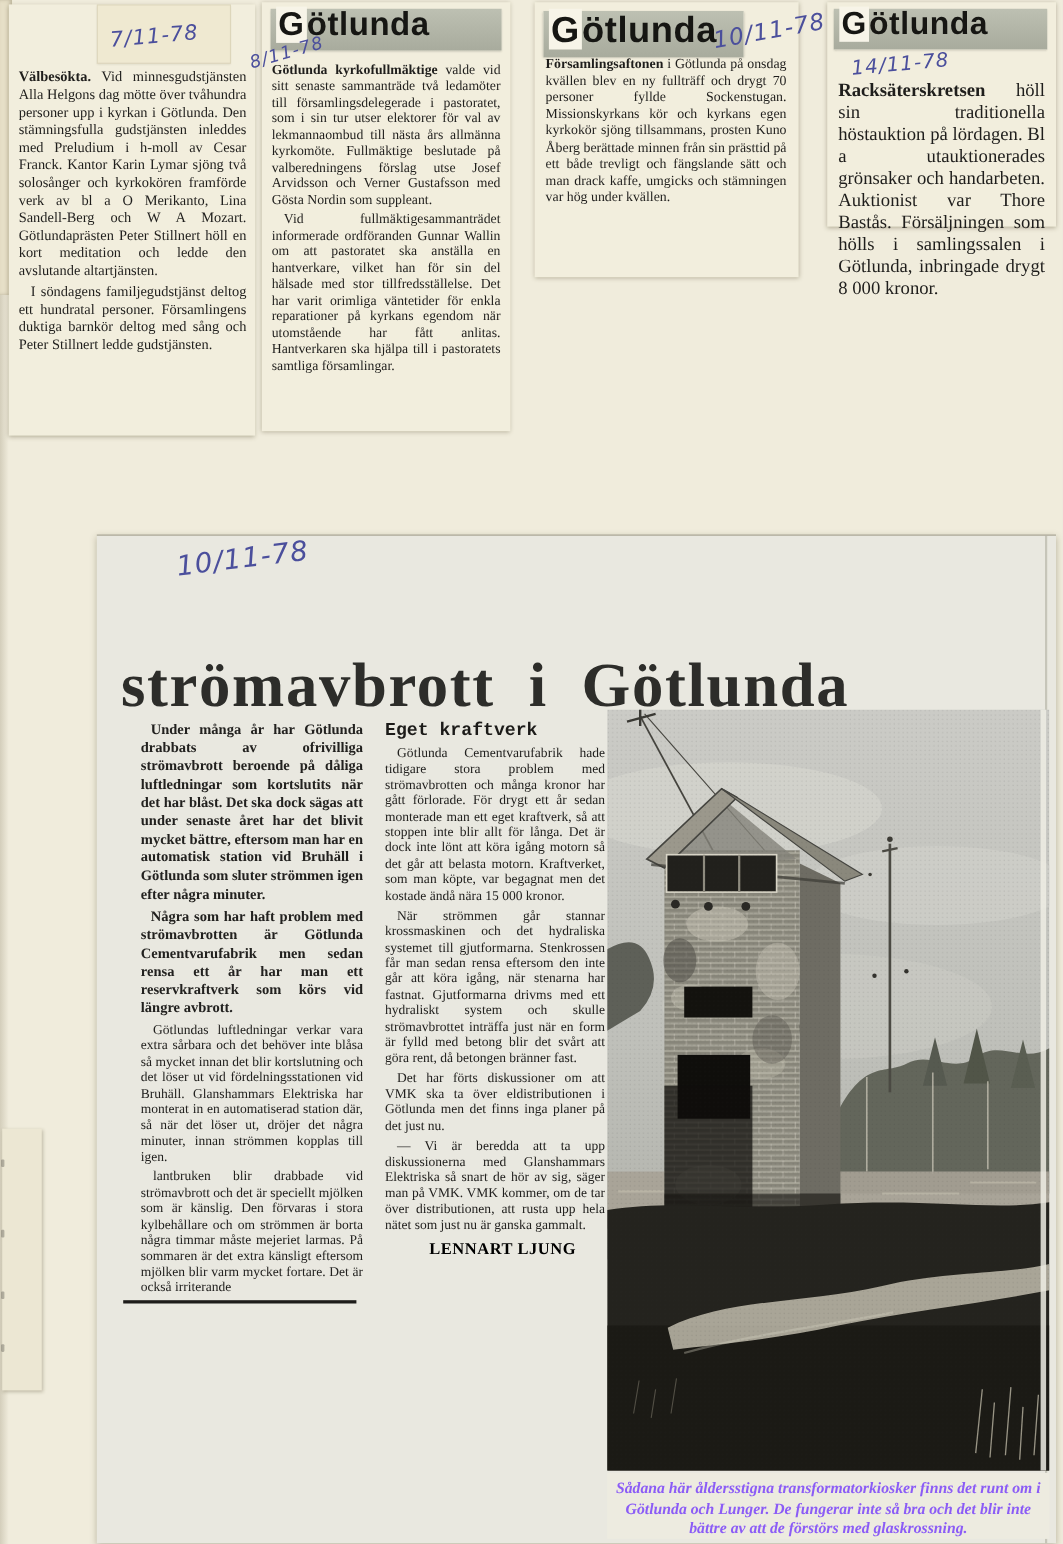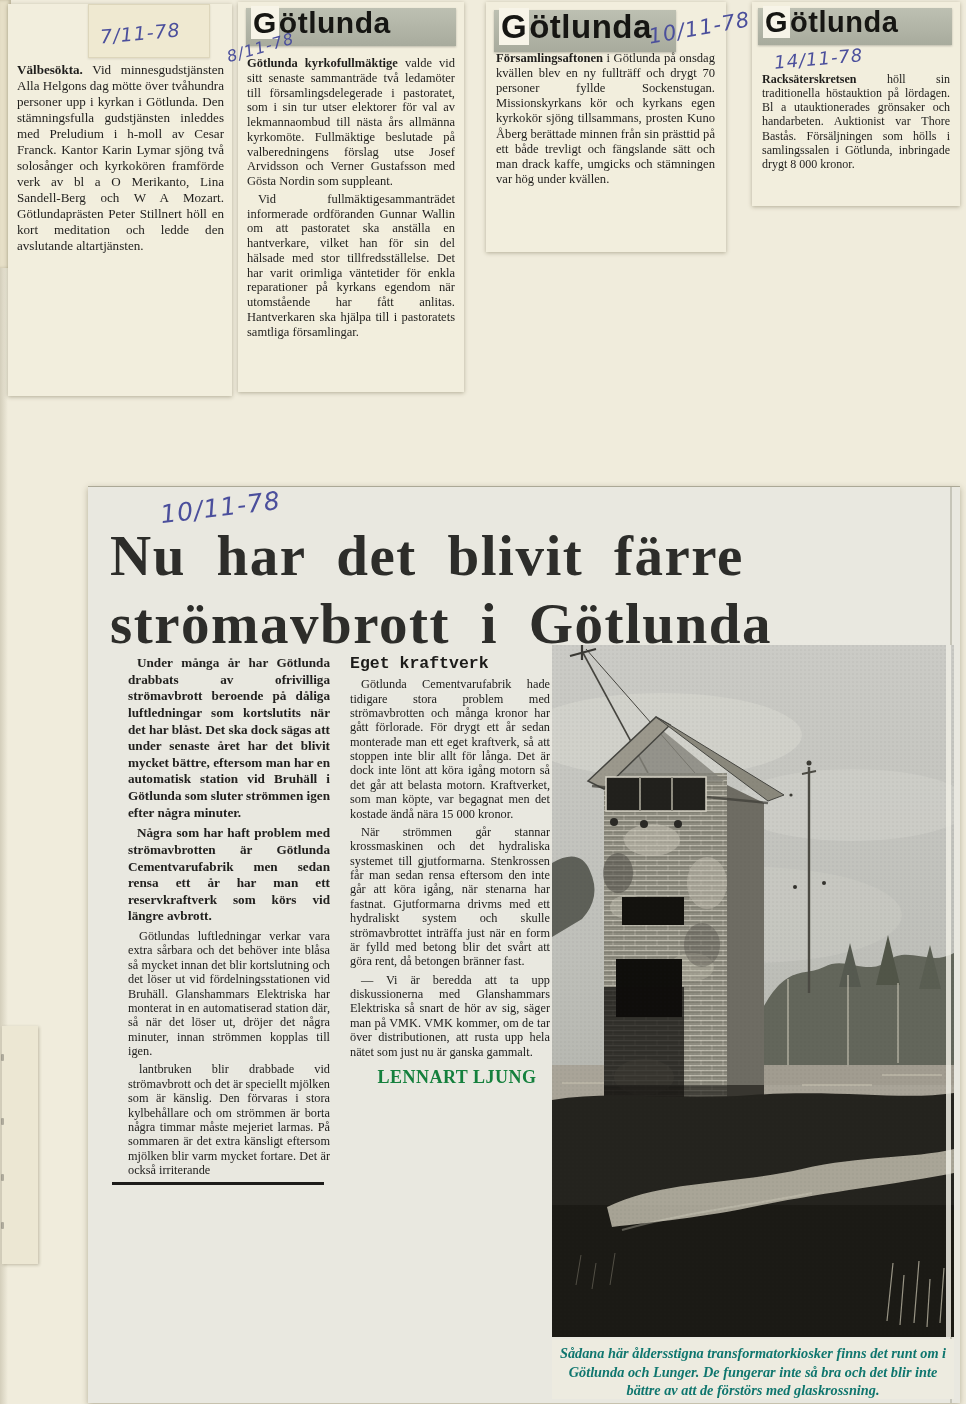--- a/index.html
+++ b/index.html
@@ -28,63 +28,64 @@
   .banner-text{display:block;font-family:"Liberation Sans",sans-serif;font-weight:bold;color:#161613;
     letter-spacing:.5px;padding-left:5px;line-height:1;}
   .banner-text::first-letter{background:#f7f4e8;padding:0 2px;}
 
   .hand{position:absolute;font-family:"DejaVu Sans",sans-serif;font-style:italic;color:#4b4f9c;
     letter-spacing:1px;white-space:nowrap;z-index:5;}
 
   .b1text{position:absolute;left:9px;top:58px;width:207px;font-size:13.1px;line-height:1.22;}
   .b2text{position:absolute;left:9px;top:54px;width:208px;font-size:12.5px;line-height:1.18;}
   .b3text{position:absolute;left:10px;top:49px;width:219px;font-size:12.6px;line-height:1.2;}
-  .b4text{position:absolute;left:10px;top:70px;width:188px;font-size:12px;line-height:1.18;}
+  .b4text{position:absolute;left:10px;top:70px;width:188px;font-size:17px;line-height:1.18;}
 
   
   .article{position:absolute;left:88px;top:486px;width:872px;height:916px;background:#e9e8e0;
     border-top:1px solid rgba(130,125,100,.6);box-shadow:0 2px 6px rgba(70,60,30,.35);overflow:hidden;}
   .crease{position:absolute;left:862px;top:0;width:2px;height:100%;background:rgba(120,116,95,.3);}
   .headline{position:absolute;left:22px;font-family:"Liberation Serif",serif;font-weight:bold;color:#2d2d2a;
     font-size:57px;letter-spacing:1.5px;word-spacing:15px;white-space:nowrap;}
   .hl1{top:36px;}
   .hl2{top:104px;}
   .acol{position:absolute;top:168px;font-family:"Liberation Serif",serif;color:#22211f;text-align:justify;}
   .acol p{margin:0 0 4px 16px;text-indent:11px;font-size:12.3px;line-height:1.17;}
   .acol p.b{font-weight:bold;font-size:13.2px;line-height:1.26;text-indent:9px;}
   .col1{left:24px;width:218px;}
   .col2{left:246px;width:216px;}
   .subhead{font-family:Liberation Mono, monospace;font-weight:bold;font-size:16.5px;margin:7px 0 4px 0;text-indent:0;color:#1c1b19;}
   .acol p.subhead{font-size:16.5px;line-height:1.1;text-indent:0;}
   .rule{width:212px;height:3px;background:#1d1c1a;margin-top:5px;}
-  .byline{font-family:"Liberation Serif",serif;font-weight:bold;font-size:18px;text-align:center;
-    padding-left:30px;margin-top:8px;letter-spacing:.5px;color:#15803d;}
+  .byline{font-family:"Liberation Serif",serif;font-weight:bold;font-size:15px;text-align:center;
+    padding-left:30px;margin-top:8px;letter-spacing:.5px;color:#000000;}
   .photo{position:absolute;left:464px;top:158px;width:402px;height:692px;}
   .caption{position:absolute;left:464px;top:852px;width:402px;height:60px;background:#edebe0;
     font-family:"Liberation Serif",serif;font-style:italic;font-weight:bold;font-size:14.3px;line-height:1.3;
-    color:#0f766e;text-align:center;padding:5px 6px;box-sizing:border-box;}
+    color:#8b5cf6;text-align:center;padding:5px 6px;box-sizing:border-box;}
 </style>
 </head>
 <body>
 
 <div class="page">
 
   <div class="edge-strip-top"></div>
   <div class="edge-strip-low">
     <div class="frag" style="left:-1px;top:28px;"></div>
     <div class="frag" style="left:-1px;top:92px;"></div>
     <div class="frag" style="left:-1px;top:148px;"></div>
     <div class="frag" style="left:-1px;top:196px;"></div>
   </div>
 
   <section class="clip" style="left:8px;top:4px;width:224px;height:392px;">
     <div class="tape" style="left:80px;top:0;width:120px;height:52px;"></div>
     <div class="hand" style="left:92px;top:18px;font-size:19px;transform:rotate(-5deg);">7/11-78</div>
     <div class="news b1text">
       <p class="noind"><span class="lead">Välbesökta.</span><span> Vid minnesgudstjänsten Alla Helgons dag mötte över tvåhundra personer upp i kyrkan i Götlunda. Den stämningsfulla gudstjänsten inleddes med Preludium i h-moll av Cesar Franck. Kantor Karin Lymar sjöng två solosånger och kyrkokören framförde verk av bl a O Merikanto, Lina Sandell-Berg och W A Mozart. Götlundaprästen Peter Stillnert höll en kort meditation och ledde den avslutande altartjänsten.</span></p>
+      <p>I söndagens familjegudstjänst deltog ett hundratal personer. Församlingens duktiga barnkör deltog med sång och Peter Stillnert ledde gudstjänsten.</p>
     </div>
   </section>
 
   <section class="clip" style="left:238px;top:2px;width:226px;height:390px;">
     <div class="banner" style="left:8px;top:6px;width:210px;height:38px;">
       <span class="banner-text" style="font-size:30px;">Götlunda</span>
     </div>
     <div class="hand" style="left:-12px;top:36px;font-size:16px;transform:rotate(-16deg);">8/11-78</div>
     <div class="news b2text">
       <p class="noind"><span class="lead">Götlunda kyrkofullmäktige</span><span> valde vid sitt senaste sammanträde två ledamöter till församlingsdelegerade i pastoratet, som i sin tur utser elektorer för val av lekmannaombud till nästa års allmänna kyrkomöte. Fullmäktige beslutade på valberedningens förslag utse Josef Arvidsson och Verner Gustafsson med Gösta Nordin som suppleant.</span></p>
@@ -108,35 +109,35 @@
     </div>
     <div class="hand" style="left:22px;top:46px;font-size:18px;transform:rotate(-5deg);">14/11-78</div>
     <div class="news b4text">
       <p class="noind"><span class="lead">Racksäterskretsen</span><span> höll sin traditionella höstauktion på lördagen. Bl a utauktionerades grönsaker och handarbeten. Auktionist var Thore Bastås. Försäljningen som hölls i samlingssalen i Götlunda, inbringade drygt 8 000 kronor.</span></p>
     </div>
   </section>
 
   <section class="article">
     <div class="crease"></div>
     <div class="hand" style="left:72px;top:6px;font-size:25px;transform:rotate(-7deg);">10/11-78</div>
-    <div class="headline hl1">Nu har det blivit färre</div>
     <div class="headline hl2">strömavbrott i Götlunda</div>
 
     <div class="acol col1">
       <p class="b">Under många år har Götlunda drabbats av ofrivilliga strömavbrott beroende på dåliga luftledningar som kortslutits när det har blåst. Det ska dock sägas att under senaste året har det blivit mycket bättre, eftersom man har en automatisk station vid Bruhäll i Götlunda som sluter strömmen igen efter några minuter.</p>
       <p class="b">Några som har haft problem med strömavbrotten är Götlunda Cementvarufabrik men sedan rensa ett år har man ett reservkraftverk som körs vid längre avbrott.</p>
       <p>Götlundas luftledningar verkar vara extra sårbara och det behöver inte blåsa så mycket innan det blir kortslutning och det löser ut vid fördelningsstationen vid Bruhäll. Glanshammars Elektriska har monterat in en automatiserad station där, så när det löser ut, dröjer det några minuter, innan strömmen kopplas till igen.</p>
       <p>lantbruken blir drabbade vid strömavbrott och det är speciellt mjölken som är känslig. Den förvaras i stora kylbehållare och om strömmen är borta några timmar måste mejeriet larmas. På sommaren är det extra känsligt eftersom mjölken blir varm mycket fortare. Det är också irriterande</p>
       <div class="rule"></div>
     </div>
 
     <div class="acol col2">
       <p class="subhead">Eget kraftverk</p>
       <p>Götlunda Cementvarufabrik hade tidigare stora problem med strömavbrotten och många kronor har gått förlorade. För drygt ett år sedan monterade man ett eget kraftverk, så att stoppen inte blir allt för långa. Det är dock inte lönt att köra igång motorn så det går att belasta motorn. Kraftverket, som man köpte, var begagnat men det kostade ändå nära 15 000 kronor.</p>
       <p>När strömmen går stannar krossmaskinen och det hydraliska systemet till gjutformarna. Stenkrossen får man sedan rensa eftersom den inte går att köra igång, när stenarna har fastnat. Gjutformarna drivms med ett hydraliskt system och skulle strömavbrottet inträffa just när en form är fylld med betong blir det svårt att göra rent, då betongen bränner fast.</p>
+      <p>Det har förts diskussioner om att VMK ska ta över eldistributionen i Götlunda men det finns inga planer på det just nu.</p>
       <p>— Vi är beredda att ta upp diskussionerna med Glanshammars Elektriska så snart de hör av sig, säger man på VMK. VMK kommer, om de tar över distributionen, att rusta upp hela nätet som just nu är ganska gammalt.</p>
       <div class="byline">LENNART LJUNG</div>
     </div>
 
     <svg class="photo" viewBox="0 0 402 692">
       <defs>
         <linearGradient id="skyg" x1="0" y1="0" x2="0" y2="1">
           <stop offset="0" stop-color="#cbcbc6"></stop>
           <stop offset="0.6" stop-color="#bfc0ba"></stop>
           <stop offset="1" stop-color="#b2b3ac"></stop>

